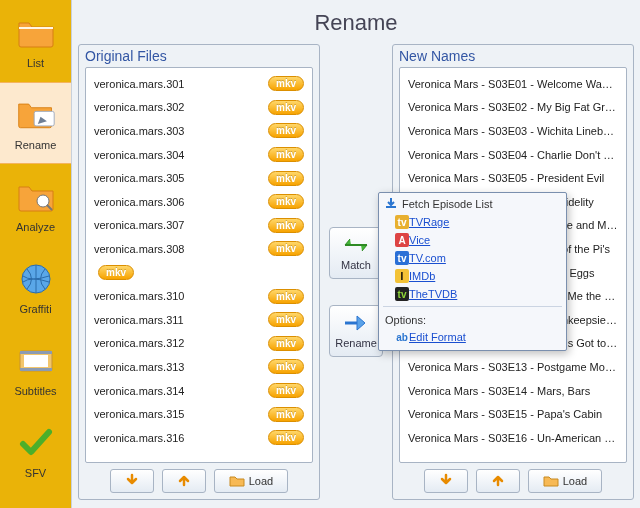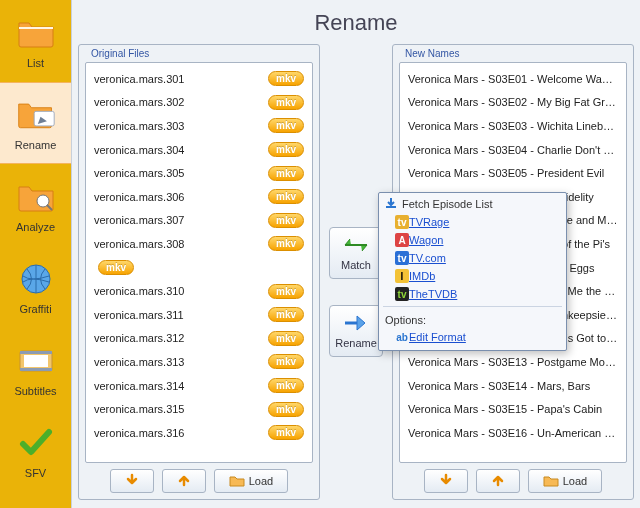--- a/index.html
+++ b/index.html
@@ -24,21 +24,21 @@
     height: 508px;
   }
   .title { text-align: center; font-size: 22px; color: #445; padding: 10px 0 6px; }
 
   .panels { flex: 1; display: flex; padding: 2px 6px 8px 6px; gap: 8px; align-items: stretch; }
   .panel {
     flex: 1; border: 1px solid #a8b4c4; border-radius: 3px;
     display: flex; flex-direction: column; background: #eef2f6;
     min-width: 0;
   }
-  .panel-header { color: #3356a4; font-size: 10px; padding: 3px 6px; margin-left: 6px; }
+  .panel-header { color: #3356a4; font-size: 14px; padding: 3px 6px; }
   .panel-body {
     margin: 0 6px 6px; flex: 1; border: 1px solid #a8b4c4; border-radius: 2px;
     background: #fff; overflow: hidden; display: flex; flex-direction: column;
     padding: 4px 0;
   }
   .row {
     display: flex; align-items: center; height: 23.6px; padding: 0 8px;
     white-space: nowrap; overflow: hidden; text-overflow: ellipsis; color: #222;
   }
   .fn { flex: 1; overflow: hidden; text-overflow: ellipsis; }
@@ -327,21 +327,21 @@
             <path d="M1 10h10" stroke="#2a75d0" stroke-width="2"></path>
           </svg></span>
       <span>Fetch Episode List</span>
     </div>
     <div class="popup-item">
         <span class="mini-icon" style="background:#e8b030;color:#fff">tv</span>
         <a>TVRage</a>
       </div>
     <div class="popup-item">
         <span class="mini-icon" style="background:#d44;color:#fff">A</span>
-        <a>Wagon</a>
+        <a>Vice</a>
       </div>
     <div class="popup-item">
         <span class="mini-icon" style="background:#2a6fd6;color:#fff">tv</span>
         <a>TV.com</a>
       </div>
     <div class="popup-item">
         <span class="mini-icon" style="background:#f3c236;color:#000">I</span>
         <a>IMDb</a>
       </div>
     <div class="popup-item">

